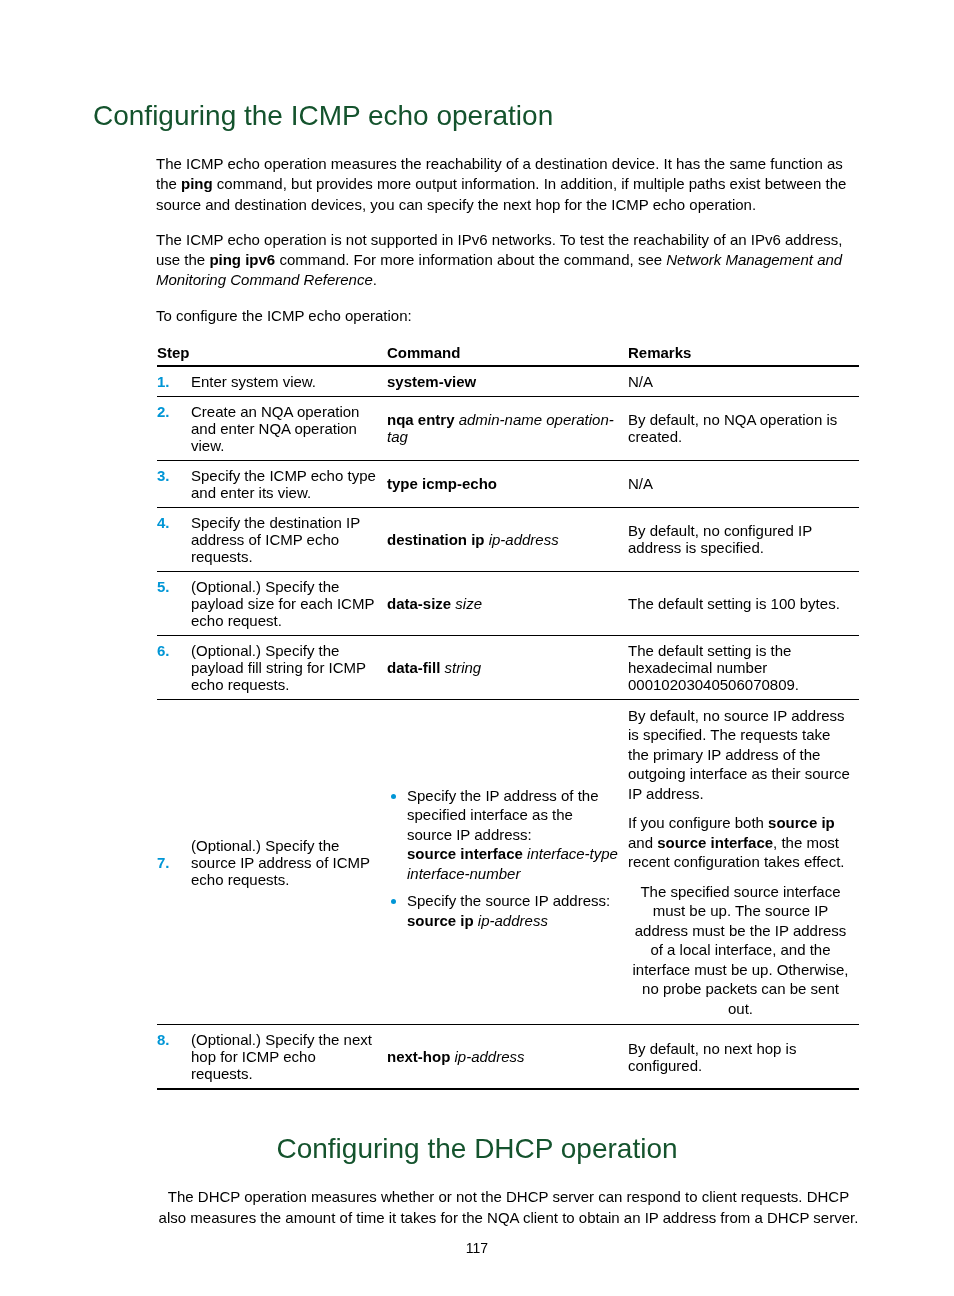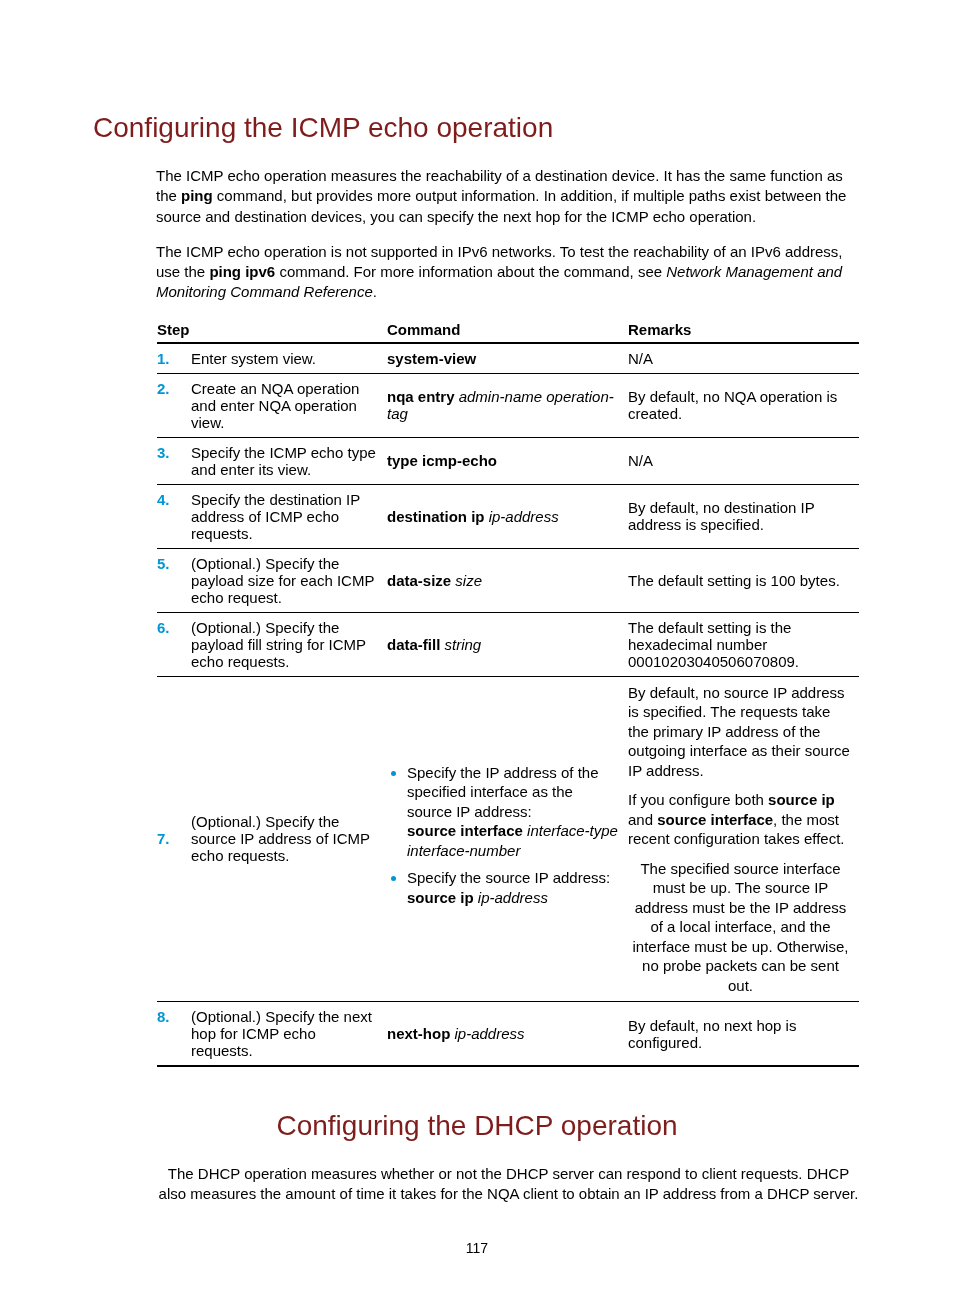--- a/index.html
+++ b/index.html
@@ -11,24 +11,24 @@
     background: #fff;
   }
   .page {
     width: 954px;
     min-height: 1296px;
     padding: 100px 93px 40px 93px;
     box-sizing: border-box;
     position: relative;
   }
   h1 {
-    color: #7f1d1d;
+    color: #14532d;
     font-weight: 300;
     font-size: 28px;
-    margin: 12px 0 22px 0;
+    margin: 0 0 22px 0;
     letter-spacing: 0;
   }
   .body-text {
     margin-left: 63px;
     font-size: 15px;
     line-height: 1.35;
     margin-bottom: 14px;
   }
   .body-text b, .remarks b, .cmd b {
     font-weight: 700;
@@ -111,20 +111,21 @@
   <h1>Configuring the ICMP echo operation</h1>
 
   <p class="body-text">
     <span>The ICMP echo operation measures the reachability of a destination device. It has the same function as the </span><b>ping</b><span> command, but provides more output information. In addition, if multiple paths exist between the source and destination devices, you can specify the next hop for the ICMP echo operation.</span>
   </p>
 
   <p class="body-text">
     <span>The ICMP echo operation is not supported in IPv6 networks. To test the reachability of an IPv6 address, use the </span><b>ping ipv6</b><span> command. For more information about the command, see </span><i>Network Management and Monitoring Command Reference</i><span>.</span>
   </p>
 
+  <p class="body-text">To configure the ICMP echo operation:</p>
 
   <table>
     <thead>
       <tr>
         <th colspan="2">Step</th>
         <th>Command</th>
         <th>Remarks</th>
       </tr>
     </thead>
     <tbody>
@@ -143,21 +144,21 @@
       <tr>
         <td class="stepnum">3.</td>
         <td class="desc">Specify the ICMP echo type and enter its view.</td>
         <td class="cmd"><b>type icmp-echo</b></td>
         <td class="remarks">N/A</td>
       </tr>
       <tr>
         <td class="stepnum">4.</td>
         <td class="desc">Specify the destination IP address of ICMP echo requests.</td>
         <td class="cmd"><b>destination ip</b><i> ip-address</i></td>
-        <td class="remarks">By default, no destination IP address is specified.</td>
+        <td class="remarks">By default, no configured IP address is specified.</td>
       </tr>
       <tr>
         <td class="stepnum">5.</td>
         <td class="desc">(Optional.) Specify the payload size for each ICMP echo request.</td>
         <td class="cmd"><b>data-size</b><i> size</i></td>
         <td class="remarks">The default setting is 100 bytes.</td>
       </tr>
       <tr>
         <td class="stepnum">6.</td>
         <td class="desc">(Optional.) Specify the payload fill string for ICMP echo requests.</td>

